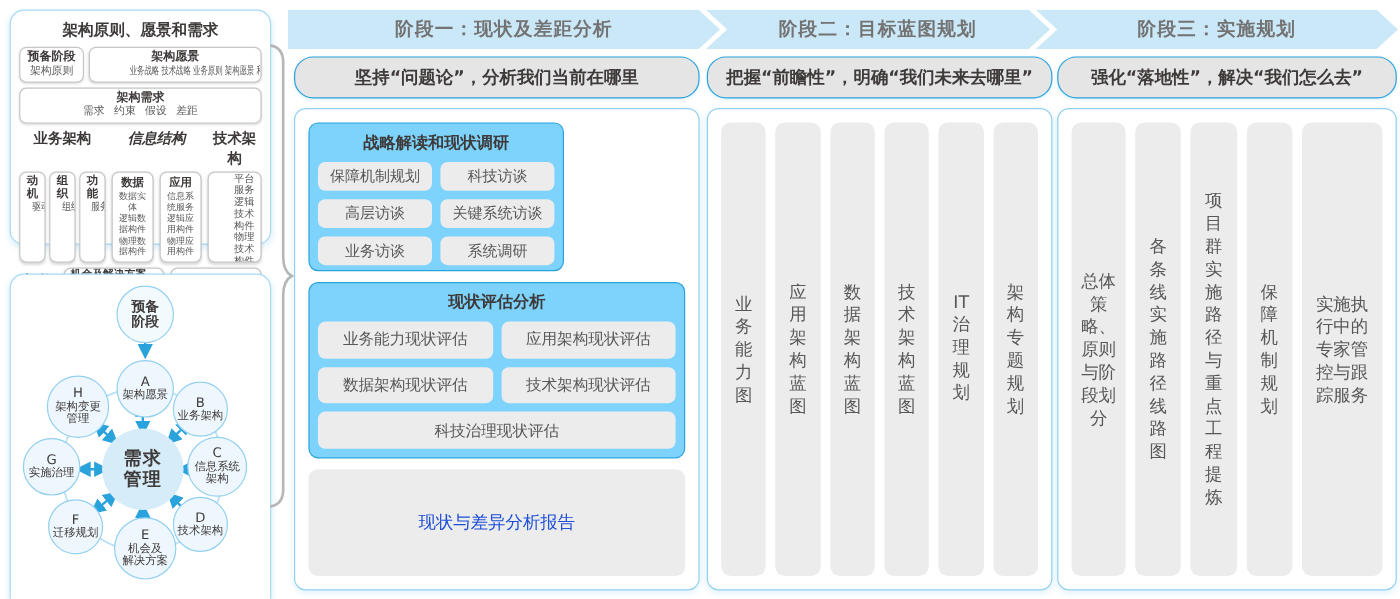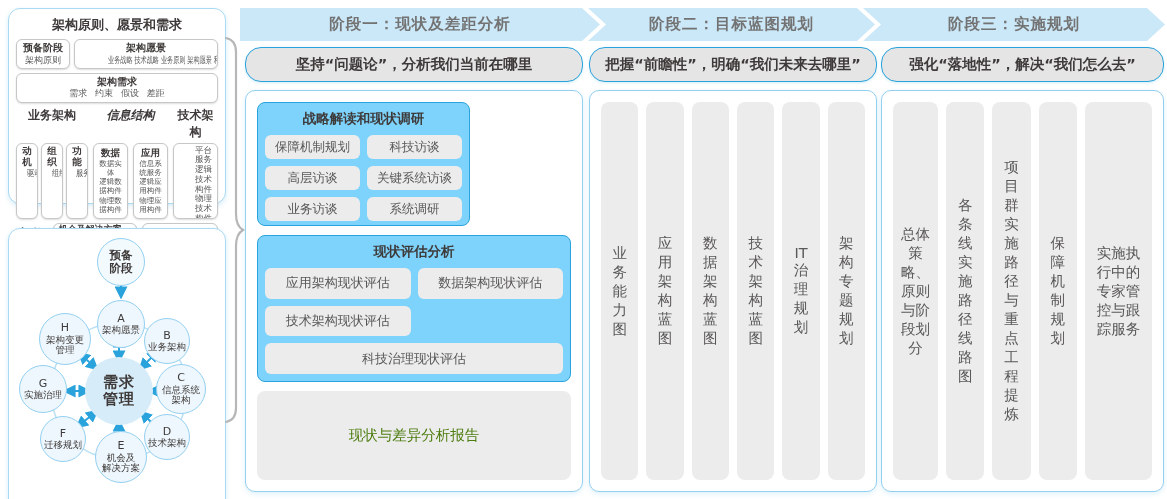--- a/index.html
+++ b/index.html
@@ -91,21 +91,21 @@
   #g1 { width:213px; }
   .grid2 { display:grid; grid-template-columns:1fr 1fr; gap:7px; flex:1; }
   #g2 { flex:1; }
   .vstack { display:flex; flex-direction:column; gap:7px; flex:1; }
   .chip { background:#ececec; border-radius:6px; display:flex; align-items:center; justify-content:center;
           font-size:12.5px; color:#595757; min-height:24px; padding:2px; text-align:center; }
   #g3 { height:147px; }
   #g3 .chip { font-size:13px; }
   .span2 { grid-column:1 / 3; }
   .report { flex:1; background:#ececec; border-radius:8px; display:flex; align-items:center;
-            justify-content:center; font-size:14.5px; color:#4d7c0f; }
+            justify-content:center; font-size:14.5px; color:#1d4ed8; }
   .stack { display:flex; flex-direction:row; gap:8px; flex:1; }
   .gbox { flex:1; background:#ececec; border-radius:8px; display:flex; align-items:center;
           justify-content:center; font-size:14.5px; color:#595757; text-align:center; padding:0 8px; }
   .gbox.tall { flex:2.3; }
 </style>
 </head>
 <body>
 
 <div class="stage">
 
@@ -264,20 +264,21 @@
           <div class="chip">高层访谈</div>
           <div class="chip">关键系统访谈</div>
           <div class="chip">业务访谈</div>
           <div class="chip">系统调研</div>
         </div>
       </div>
     </div>
     <div class="bluebox" id="g3">
       <div class="bb-title">现状评估分析</div>
       <div class="grid2">
+        <div class="chip">业务能力现状评估</div>
         <div class="chip">应用架构现状评估</div>
         <div class="chip">数据架构现状评估</div>
         <div class="chip">技术架构现状评估</div>
         <div class="chip span2">科技治理现状评估</div>
       </div>
     </div>
     <div class="report">现状与差异分析报告</div>
   </div>
 
   <div class="container" id="c2">

